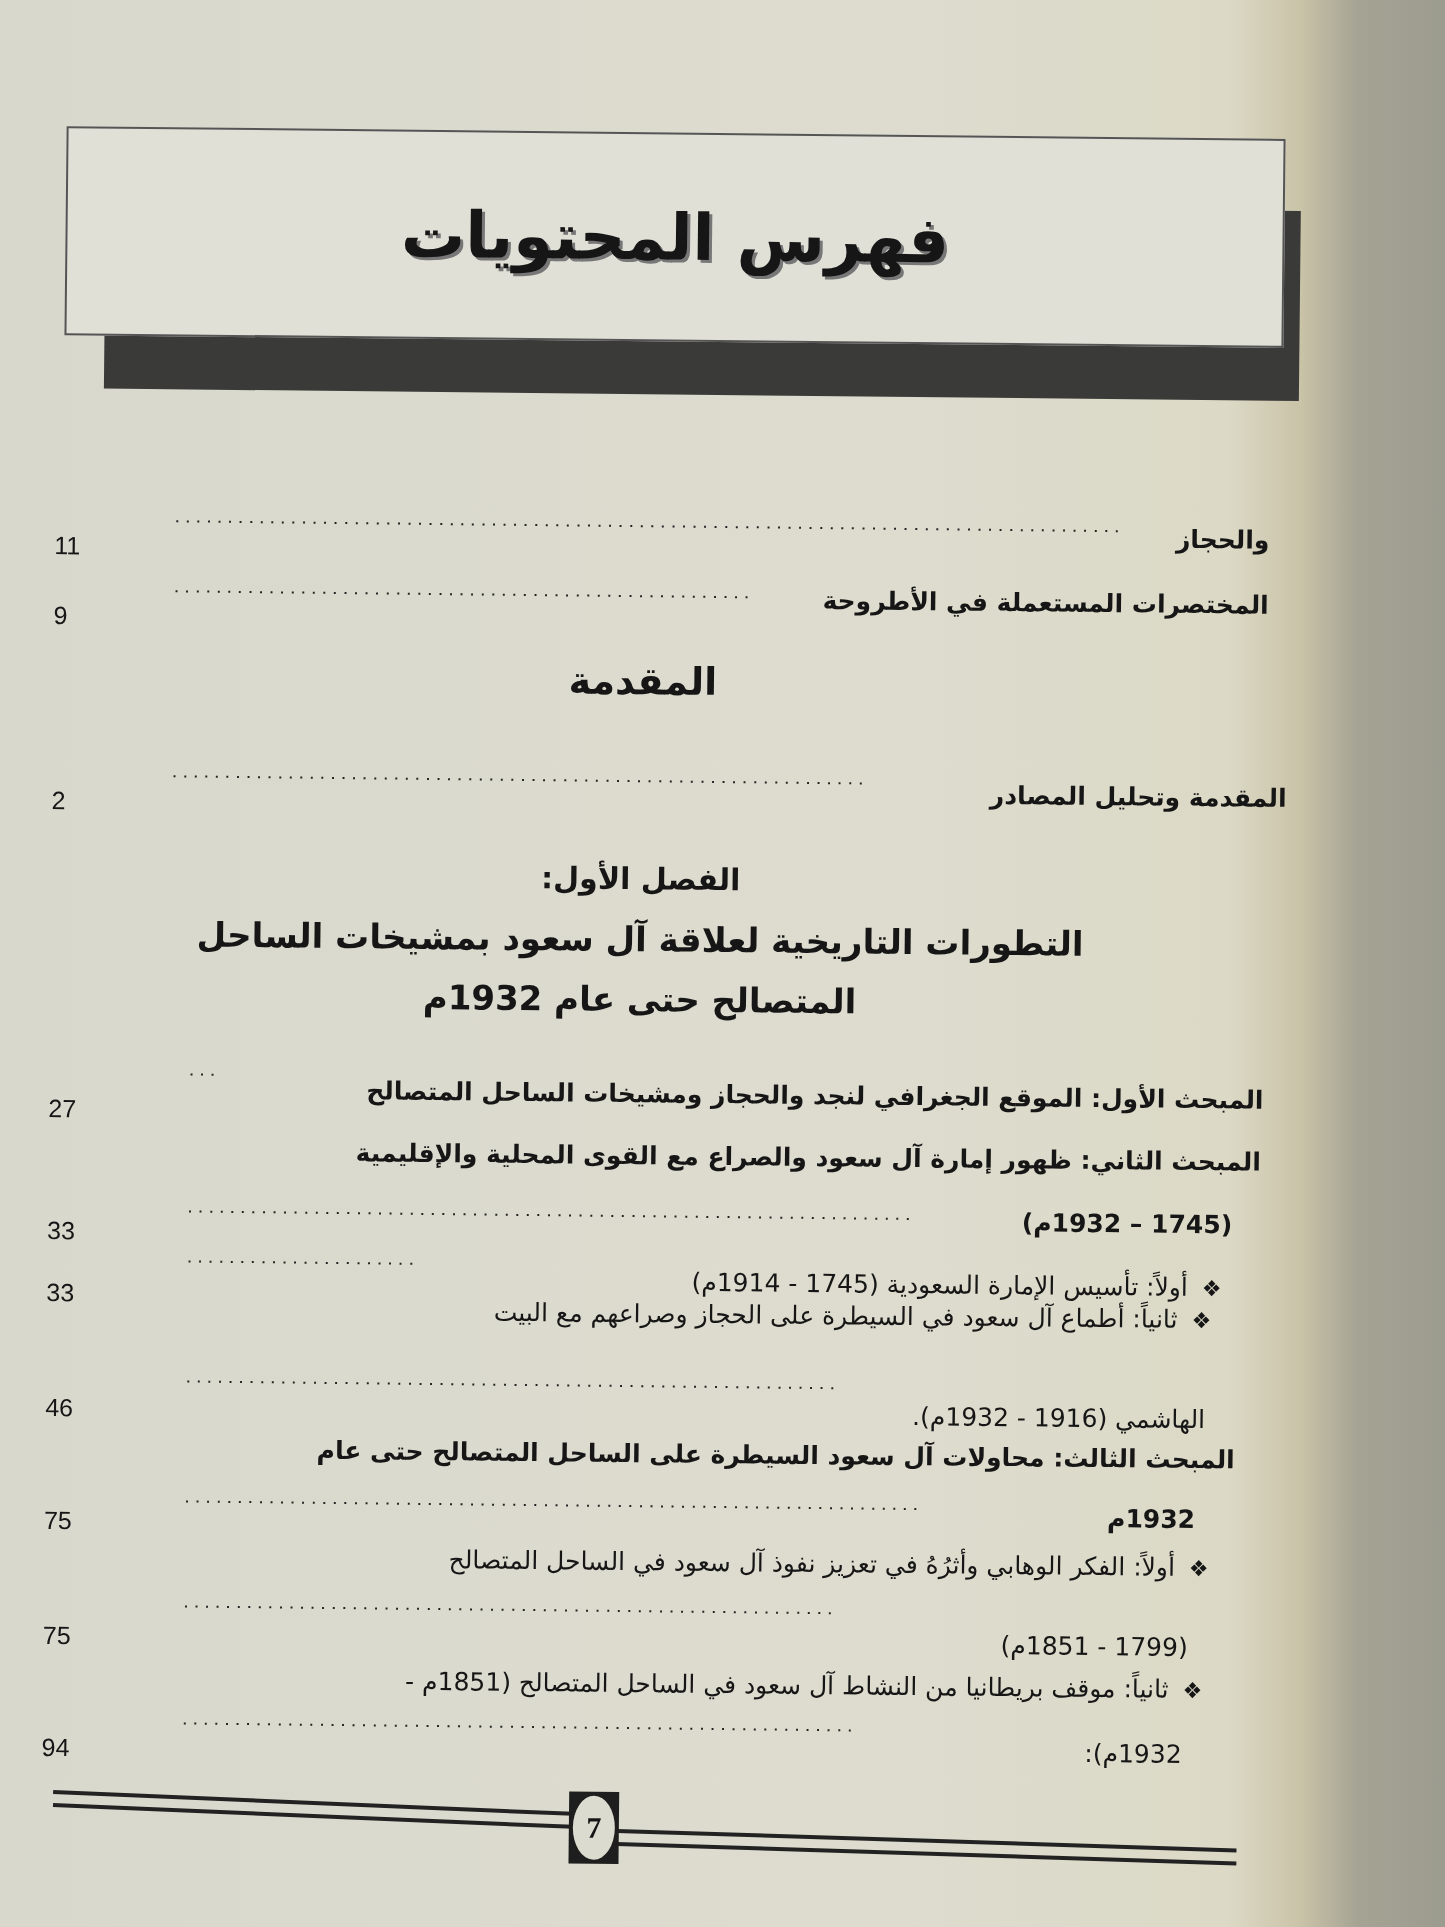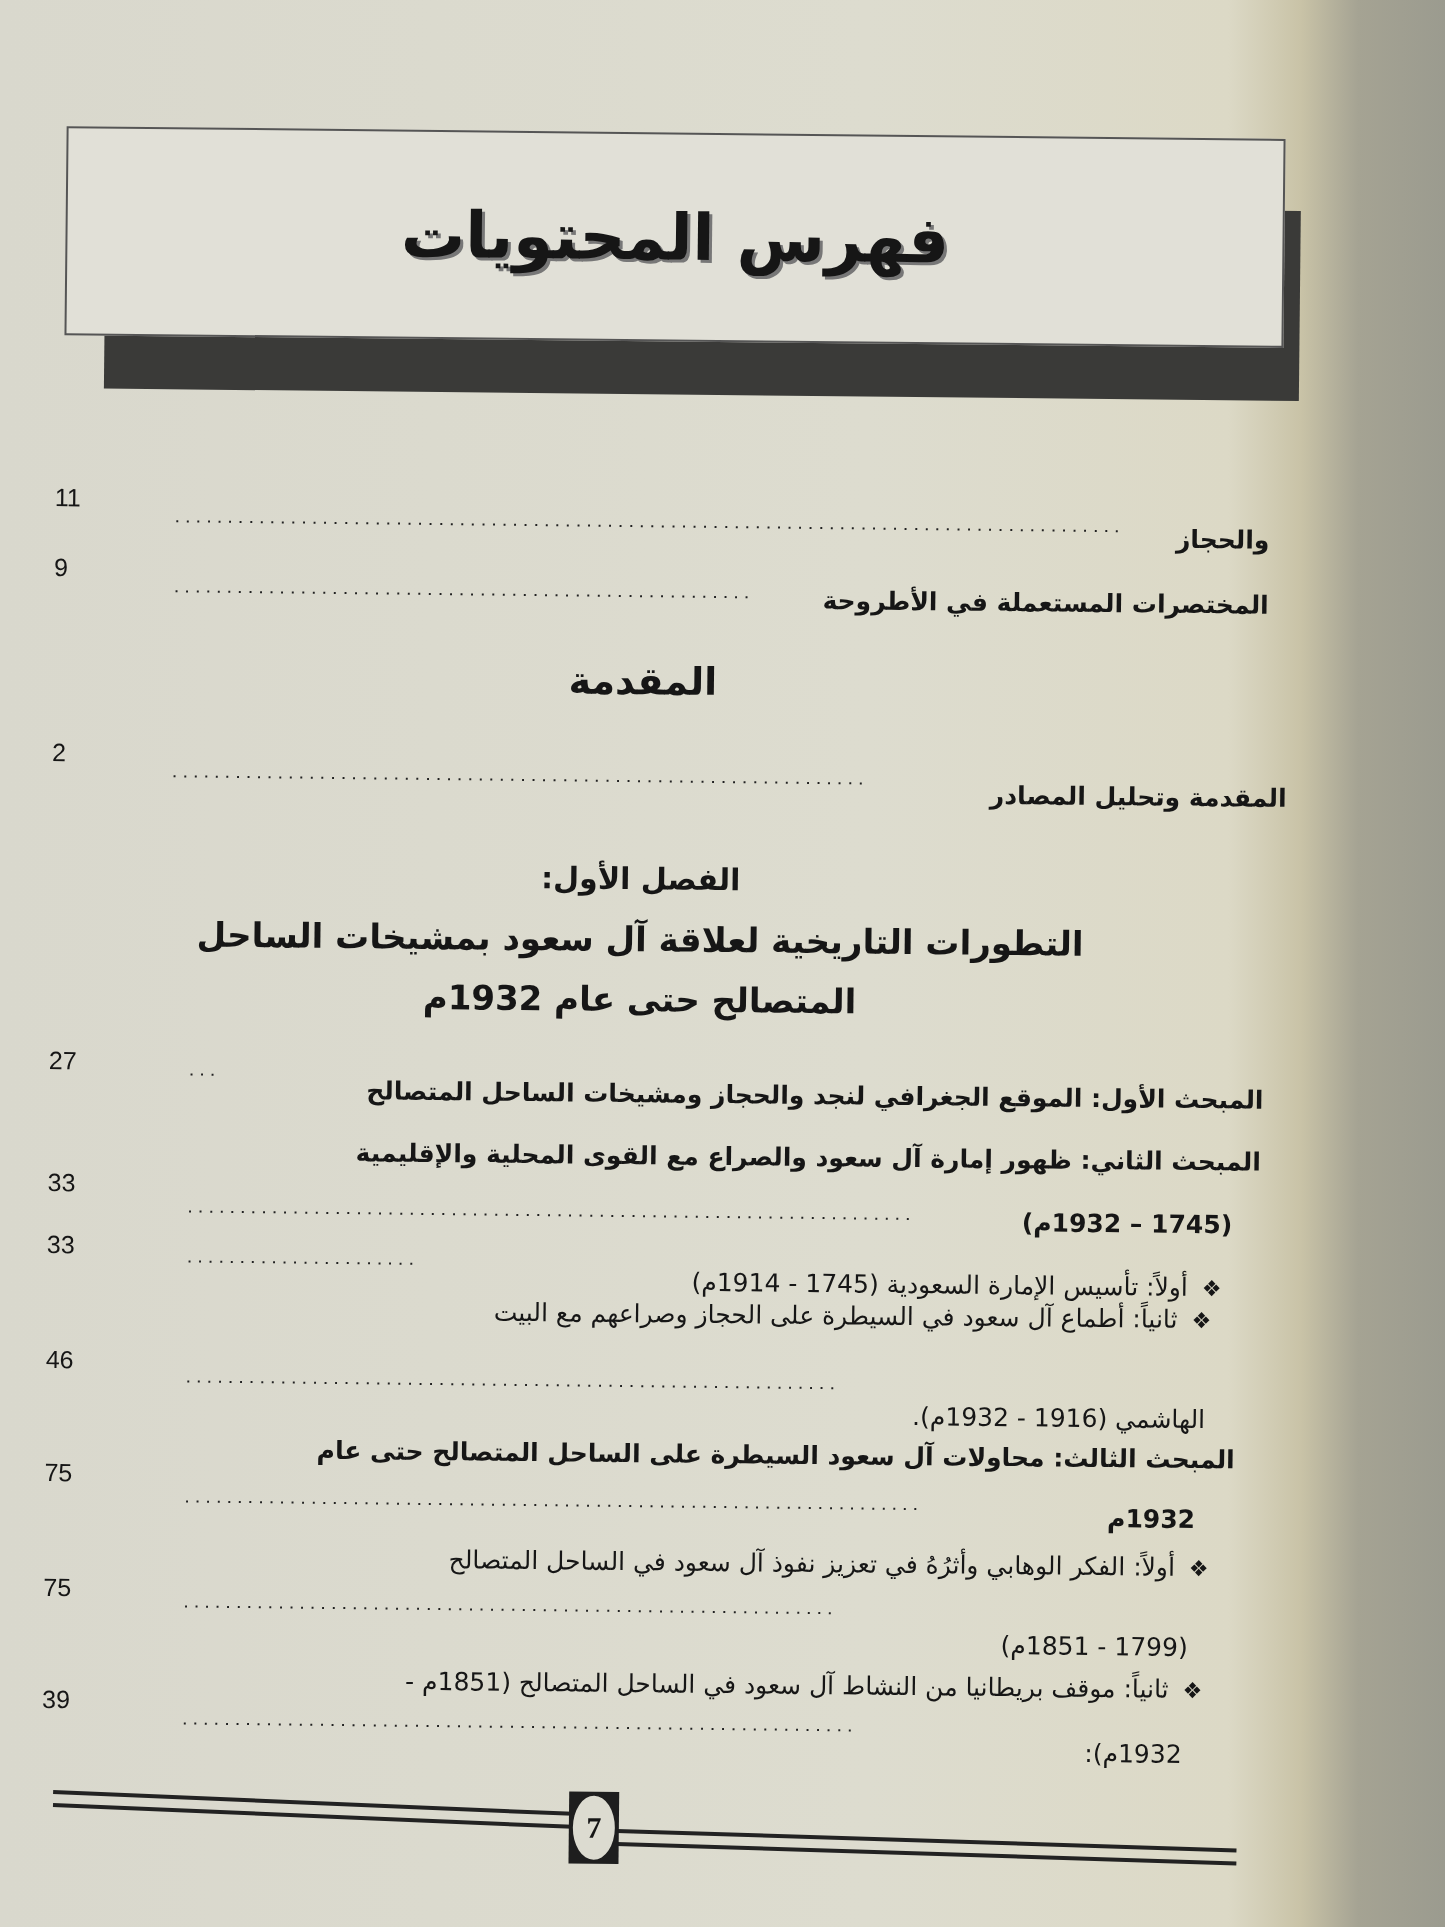--- a/index.html
+++ b/index.html
@@ -23,21 +23,21 @@
       border: 2px solid #555; background: #e1e0d7;
       display: flex; align-items: center; justify-content: center;
     }
     .title-text {
       font-family: "DejaVu Sans", sans-serif; font-weight: bold; font-size: 64px;
       text-shadow: 3px 3px 0 #777;
       direction: rtl;
     }
     .num {
       position: absolute; left: 60px; font-family: "Liberation Sans", sans-serif;
-      font-size: 25px; direction: ltr;
+      font-size: 25px; direction: ltr; margin-top: 48px;
     }
     .dots {
       position: absolute; font-family: "Liberation Sans", sans-serif;
       font-size: 20px; letter-spacing: 5px; color: #222; white-space: nowrap; overflow: hidden;
     }
     .sec-head {
       position: absolute; left: 0; width: 1300px; text-align: center; direction: rtl;
       font-weight: bold;
     }
     .entry {
@@ -120,21 +120,21 @@
     <span>أولاً: الفكر الوهابي وأثرُهُ في تعزيز نفوذ آل سعود في الساحل المتصالح</span>
   </span>
   <span class="num" style="top:1580px">75</span>
   <span class="dots" style="left:200px; width:720px; top:1595px">..............................................................</span>
   <span class="entry" style="right:240px; top:1628px">(1799 - 1851م)</span>
 
   <span class="entry" style="right:225px; top:1670px">
     <span class="bullet">❖</span>
     <span>ثانياً: موقف بريطانيا من النشاط آل سعود في الساحل المتصالح (1851م -</span>
   </span>
-  <span class="num" style="top:1692px">39</span>
+  <span class="num" style="top:1692px">94</span>
   <span class="dots" style="left:200px; width:740px; top:1712px">................................................................</span>
   <span class="entry" style="right:245px; top:1735px">1932م):</span>
 
   <div class="footer-rule" style="left:72px; width:520px; top:1797px; transform:rotate(1.8deg); transform-origin:0 0"></div>
   <div class="footer-rule" style="left:72px; width:520px; top:1810px; transform:rotate(1.8deg); transform-origin:0 0"></div>
   <div class="footer-rule" style="left:636px; width:620px; top:1830px; transform:rotate(1.2deg); transform-origin:0 0"></div>
   <div class="footer-rule" style="left:636px; width:620px; top:1843px; transform:rotate(1.2deg); transform-origin:0 0"></div>
   <div class="page-num-box"></div>
   <div class="page-num-oval">7</div>
 

